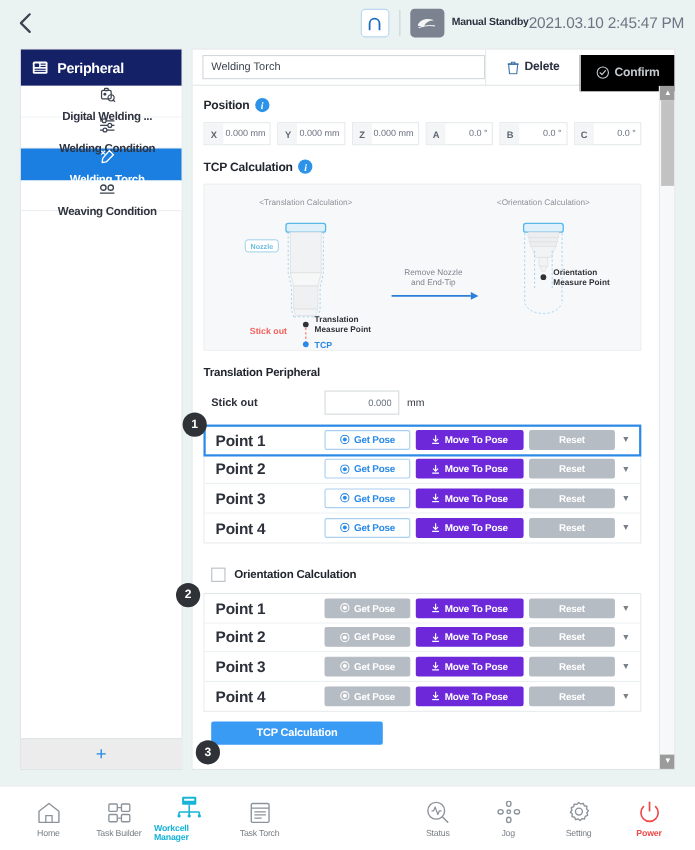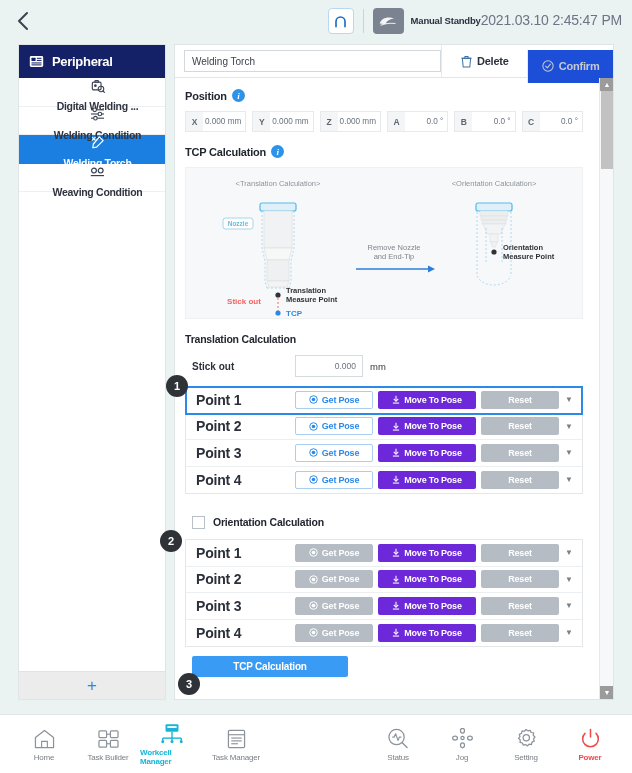--- a/index.html
+++ b/index.html
@@ -68,21 +68,21 @@
   }
   .name-input {
     margin-left: 9px; width: 258px; height: 22px; border: 1px solid #d3d8dc; background: #fff;
     font-family: inherit; font-size: 10px; color: #3d434e; padding: 0 7px; outline: none;
   }
   .head-btn {
     height: 33px; display: flex; align-items: center; justify-content: center; gap: 5px;
     font-size: 11px; font-weight: bold; letter-spacing: -0.2px; cursor: pointer;
   }
   #delete-button { width: 86px; color: #2c3140; border-left: 1px solid #e6eaec; margin-left: auto; }
-  #confirm-button { width: 86px; color: #c4cad1; border-left: 1px solid #e6eaec; background: #1d4ed8; margin-top: 10px; }
+  #confirm-button { width: 86px; color: #c4cad1; border-left: 1px solid #e6eaec; background: #000000; margin-top: 10px; }
 
   .main-body { flex: 1; position: relative; overflow: hidden; }
   .content { position: absolute; left: 0; top: 0; width: 418px; height: 100%; padding: 11px 10px 12px 10px; }
 
   .sec-title { font-size: 11px; font-weight: bold; color: #22262f; display: flex; align-items: center; gap: 5px; letter-spacing: -0.2px;}
   .info-i {
     width: 13px; height: 13px; border-radius: 50%; background: #2c93e8; color: #fff;
     font-size: 9px; font-style: italic; font-weight: bold; display: flex; align-items: center; justify-content: center;
     font-family: "Liberation Serif", serif;
   }
@@ -386,21 +386,21 @@
             <path d="M291,44 L291,108 M325,44 L325,108" fill="none" stroke="#9ecff0" stroke-width="0.8" stroke-dasharray="2,2"></path>
             <path d="M291,108 Q296,117 308,117 Q320,117 325,108" fill="none" stroke="#9ecff0" stroke-width="0.8" stroke-dasharray="2,2"></path>
             <path d="M300,60 L300,96 M316,60 L316,96" fill="none" stroke="#9ecff0" stroke-width="0.8" stroke-dasharray="2,2"></path>
 
             <circle cx="308" cy="84" r="2.6" fill="#2f3338"></circle>
             <text x="317" y="82" font-family="Liberation Sans, sans-serif" font-size="7.5" font-weight="bold" fill="#2f3338">Orientation</text>
             <text x="317" y="91" font-family="Liberation Sans, sans-serif" font-size="7.5" font-weight="bold" fill="#2f3338">Measure Point</text>
           </svg>
         </div>
 
-        <div class="sub-title">Translation Calculation</div>
+        <div class="sub-title">Translation Peripheral</div>
 
         <div class="stick-row">
           <span class="stick-label">Stick out</span>
           <input class="stick-input" readonly="" value="0.000" style="">
           <span class="stick-unit">mm</span>
         </div>
 
         <div class="point-table">
 
           <div class="point-row selected">
@@ -663,21 +663,21 @@
     <div class="nav-item">
       <span class="nav-ico">
         <svg width="19" height="20" viewBox="0 0 20 21">
           <rect x="1.5" y="1.5" width="17" height="18" rx="1.2" fill="none" stroke="#8b9299" stroke-width="1.3"></rect>
           <line x1="1.5" y1="6" x2="18.5" y2="6" stroke="#8b9299" stroke-width="1.2"></line>
           <line x1="4.5" y1="9.5" x2="15.5" y2="9.5" stroke="#8b9299" stroke-width="1.2"></line>
           <line x1="4.5" y1="12.5" x2="15.5" y2="12.5" stroke="#8b9299" stroke-width="1.2"></line>
           <line x1="4.5" y1="15.5" x2="11.5" y2="15.5" stroke="#8b9299" stroke-width="1.2"></line>
         </svg>
       </span>
-      <span class="nav-label">Task Manager</span>
+      <span class="nav-label">Task Torch</span>
     </div>
 
     <div class="nav-gap"></div>
 
     <div class="nav-item">
       <span class="nav-ico">
         <svg width="22" height="21" viewBox="0 0 23 22">
           <circle cx="10" cy="9.5" r="8" fill="none" stroke="#8b9299" stroke-width="1.3"></circle>
           <polyline points="5.5,9.5 7.5,9.5 9,6 11.5,13 13,9.5 15,9.5" fill="none" stroke="#8b9299" stroke-width="1.2" stroke-linejoin="round"></polyline>
           <line x1="16" y1="15.5" x2="21" y2="20.5" stroke="#8b9299" stroke-width="1.4" stroke-linecap="round"></line>

